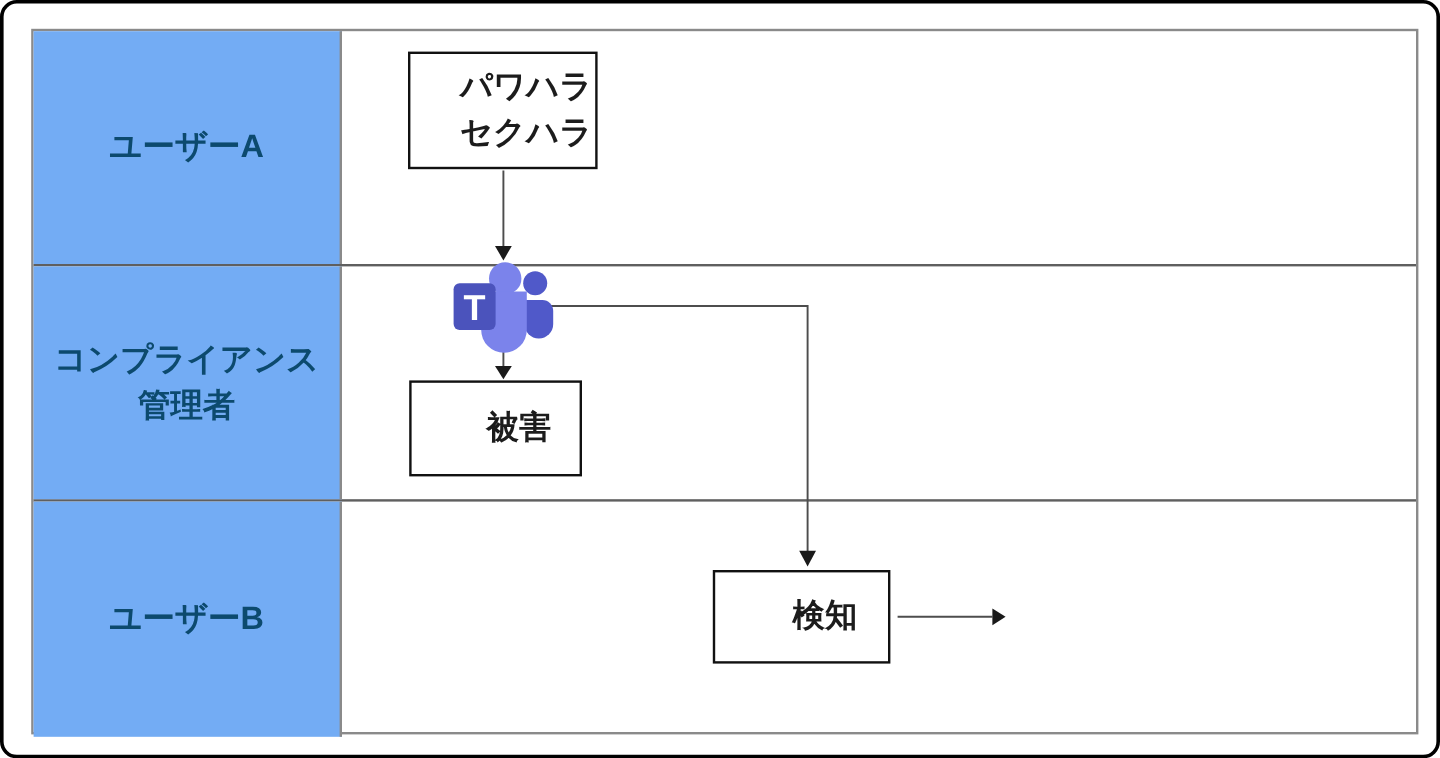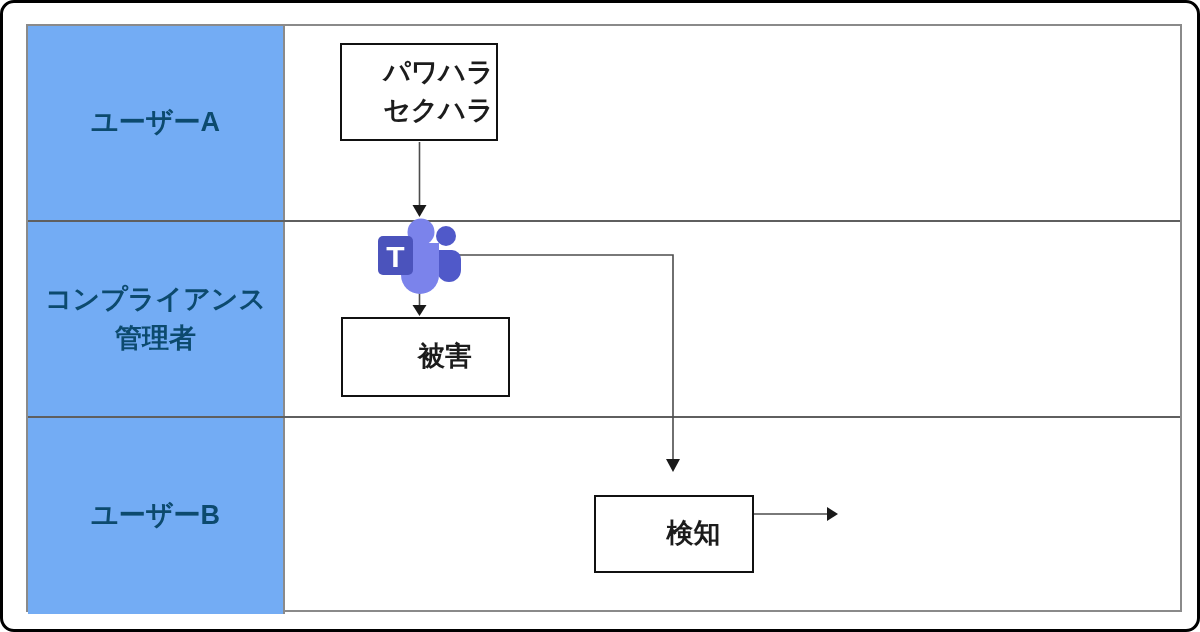--- a/index.html
+++ b/index.html
@@ -55,22 +55,22 @@
     text-align: center;
     font-weight: bold;
     font-size: 27px;
     color: #1c1c1c;
     line-height: 1.4;
     white-space: pre-line;
     z-index: 2;
     padding-left: 39px;
   }
   .node-harassment { left: 337px; top: 40px;  width: 158px; height: 98px; }
-  .node-damage     { left: 338px; top: 314px; width: 169px; height: 80px; }
-  .node-detection  { left: 591px; top: 472px; width: 160px; height: 78px; margin-top: 20px; }
+  .node-damage     { left: 338px; top: 314px; width: 144px; height: 80px; }
+  .node-detection  { left: 591px; top: 472px; width: 148px; height: 78px; }
   .node-analysis   { left: 842px; top: 472px; width: 205px; height: 78px; }
 
   .connector-layer {
     position: absolute; inset: 0;
     width: 1200px; height: 632px;
     z-index: 1;
     pointer-events: none;
   }
 
   .teams-icon-wrap {

